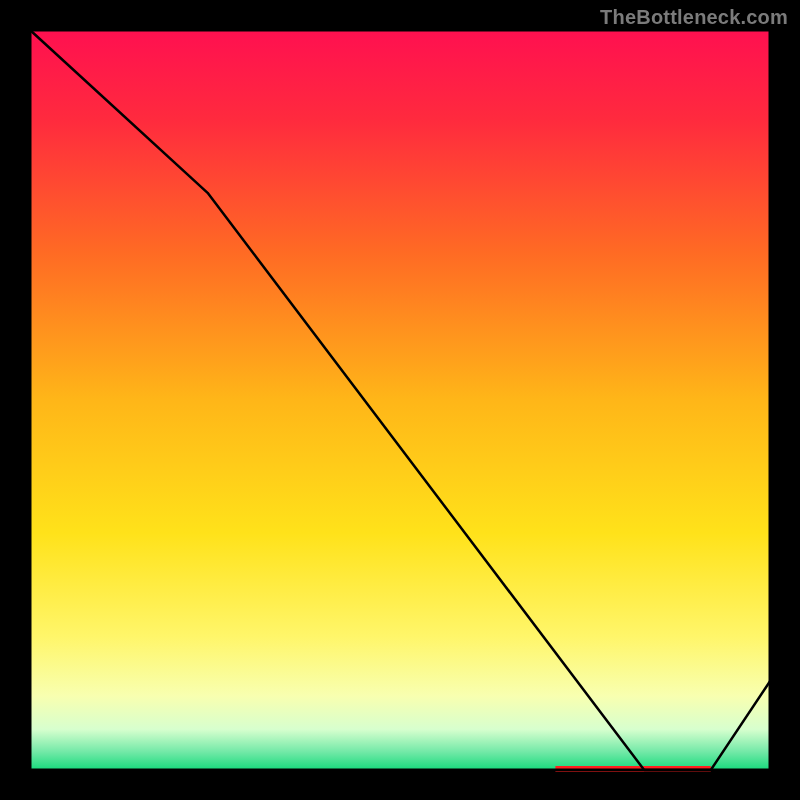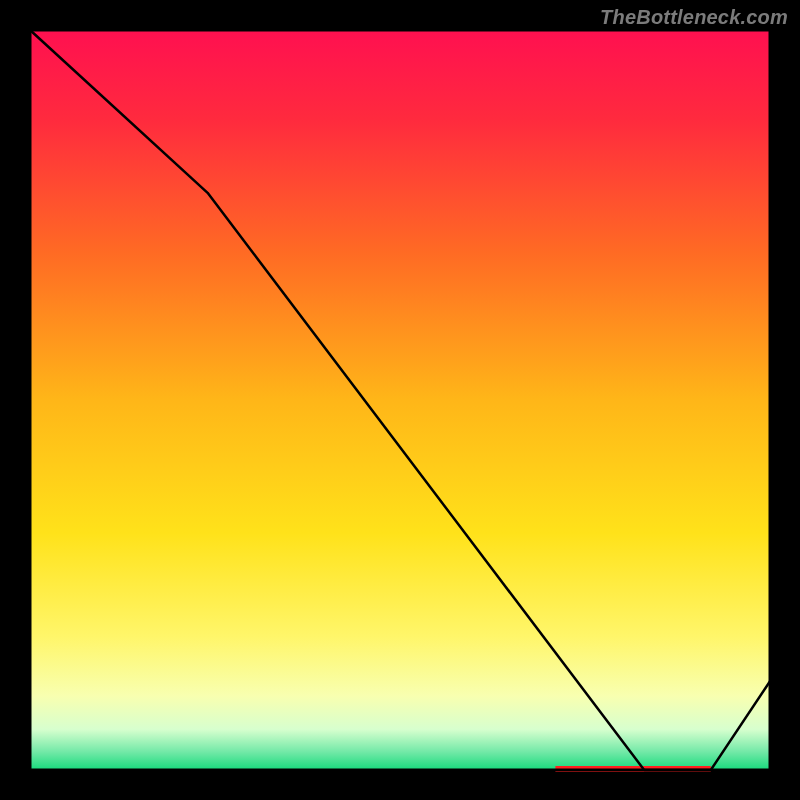--- a/index.html
+++ b/index.html
@@ -9,21 +9,20 @@
     height: 800px;
     background: #000;
     overflow: hidden;
     font-family: Arial, Helvetica, sans-serif;
   }
   .frame {
     position: relative;
     width: 800px;
     height: 660px;
     background: #000;
-    font-style: italic;
   }
   .watermark {
     position: absolute;
     top: 6px;
     right: 12px;
     color: #7b7b7b;
     font-size: 20px;
     font-weight: 600;
     letter-spacing: 0.2px;
   }

